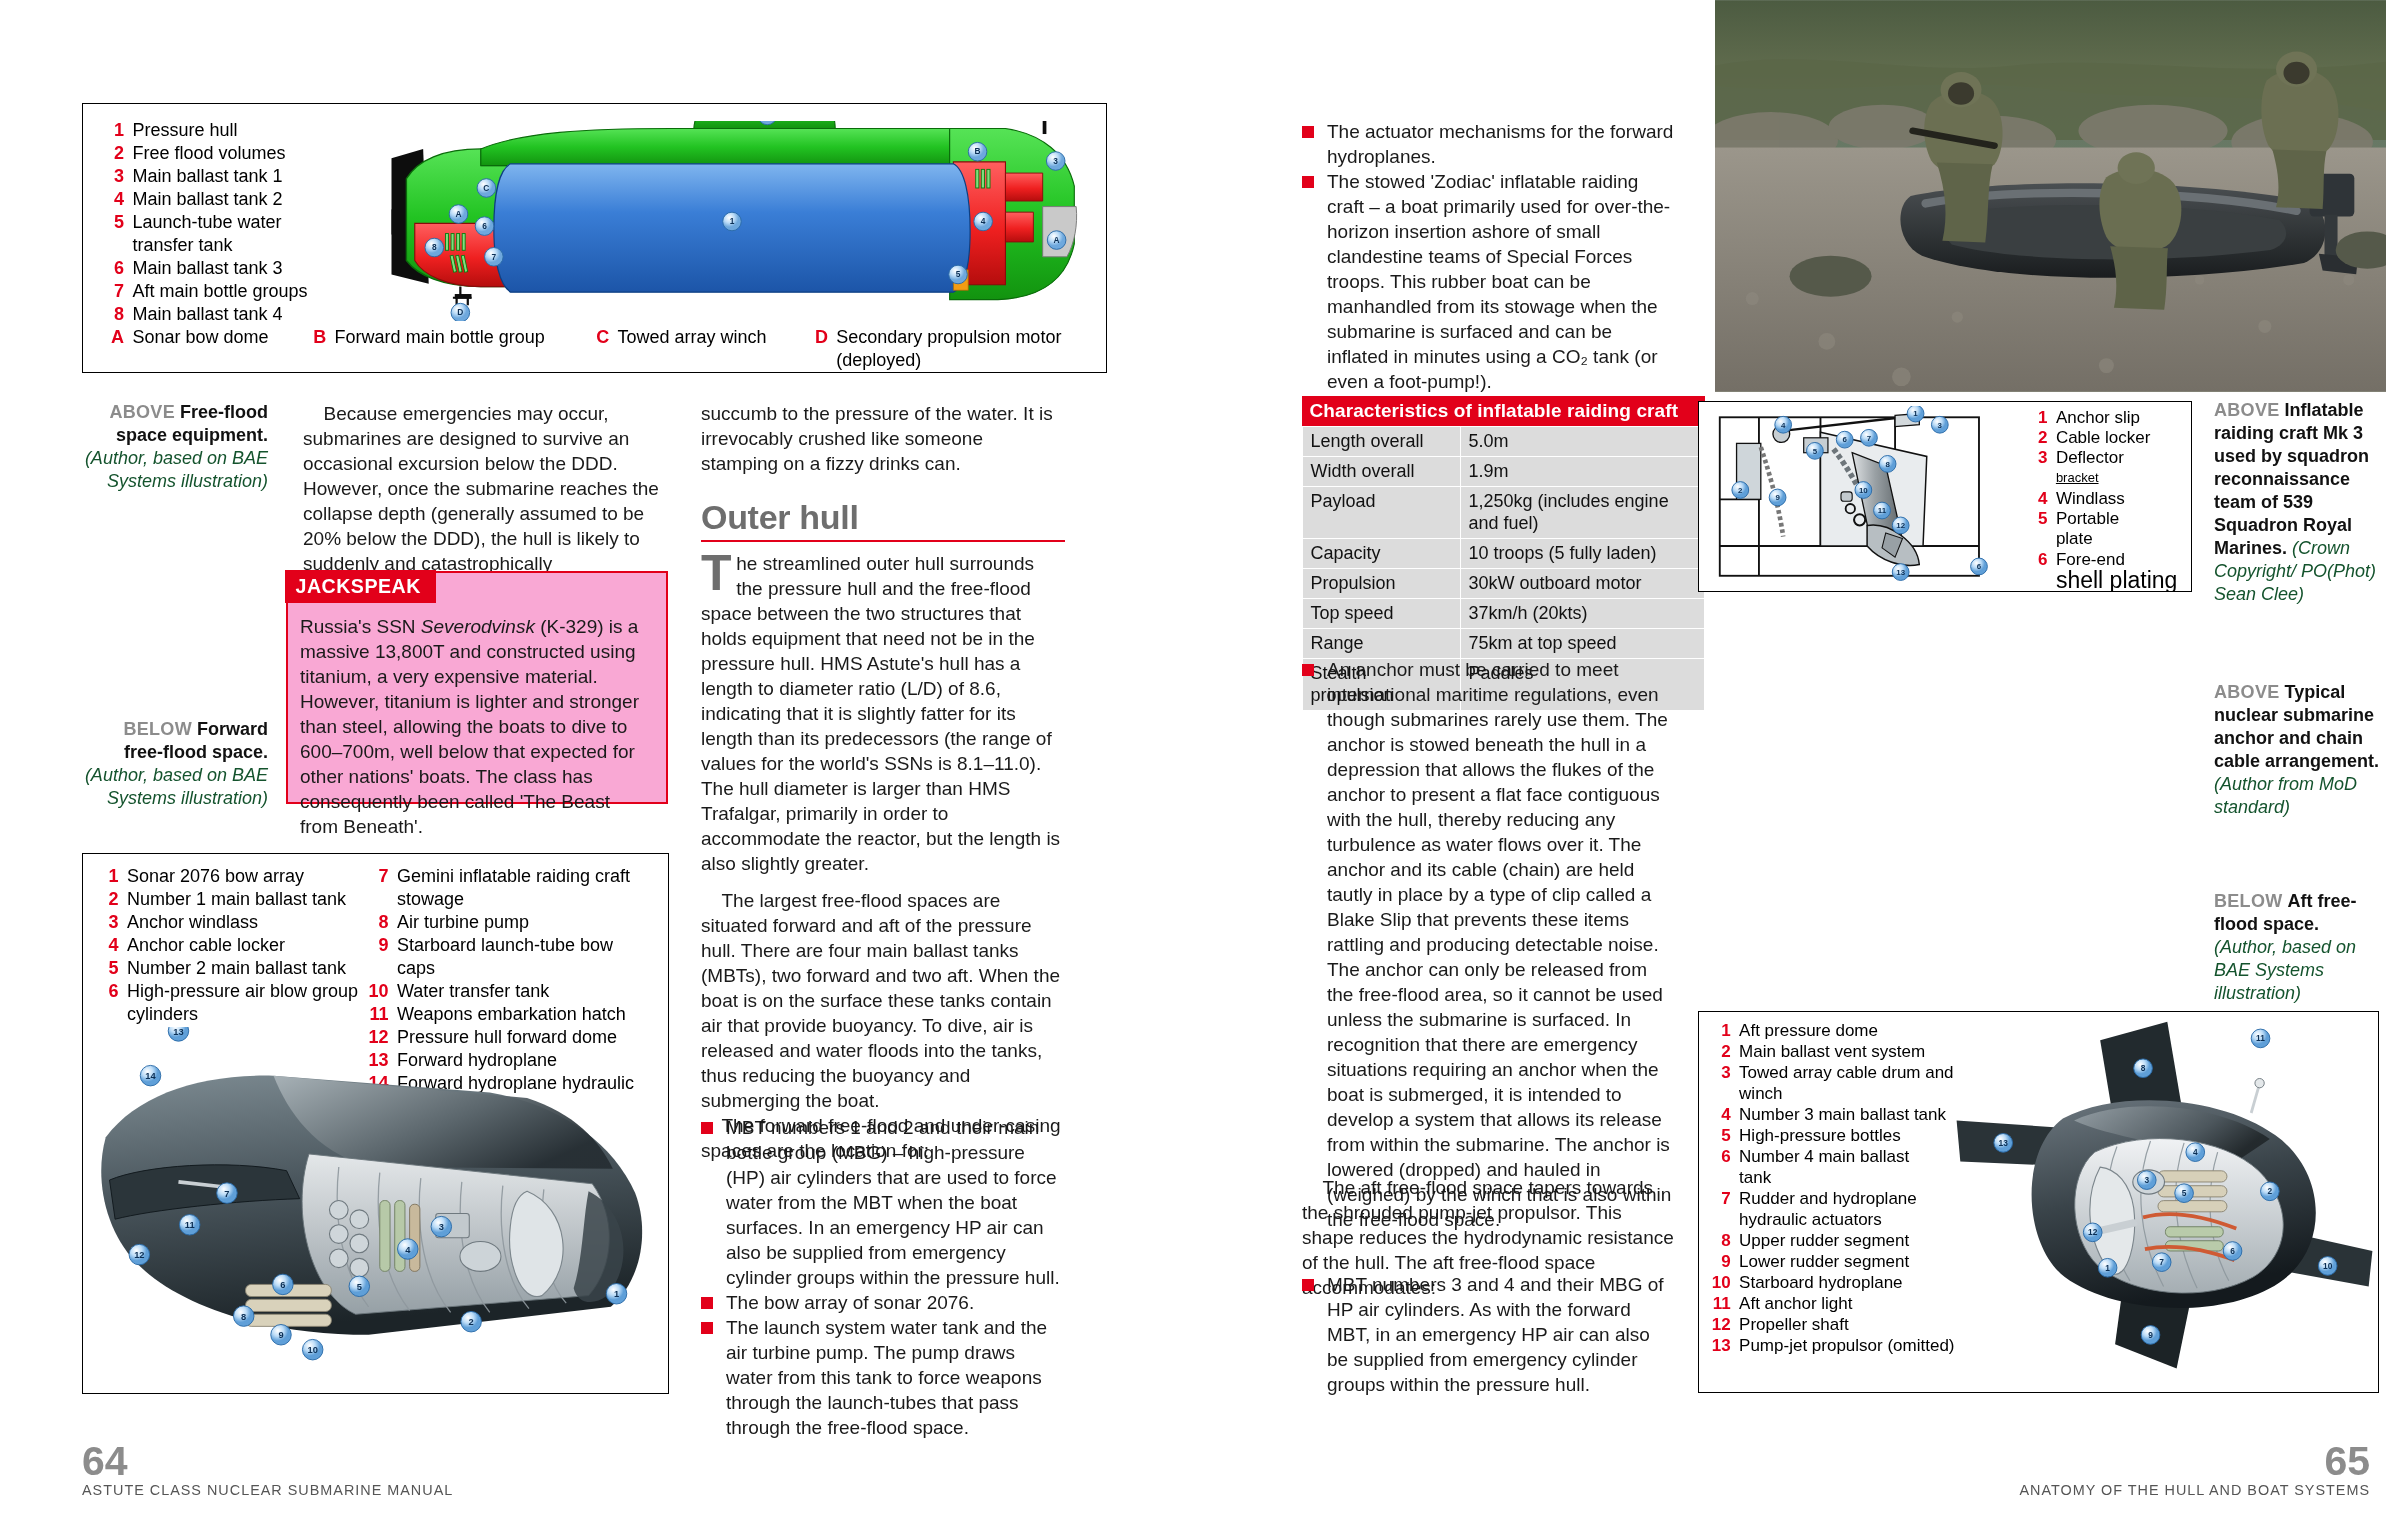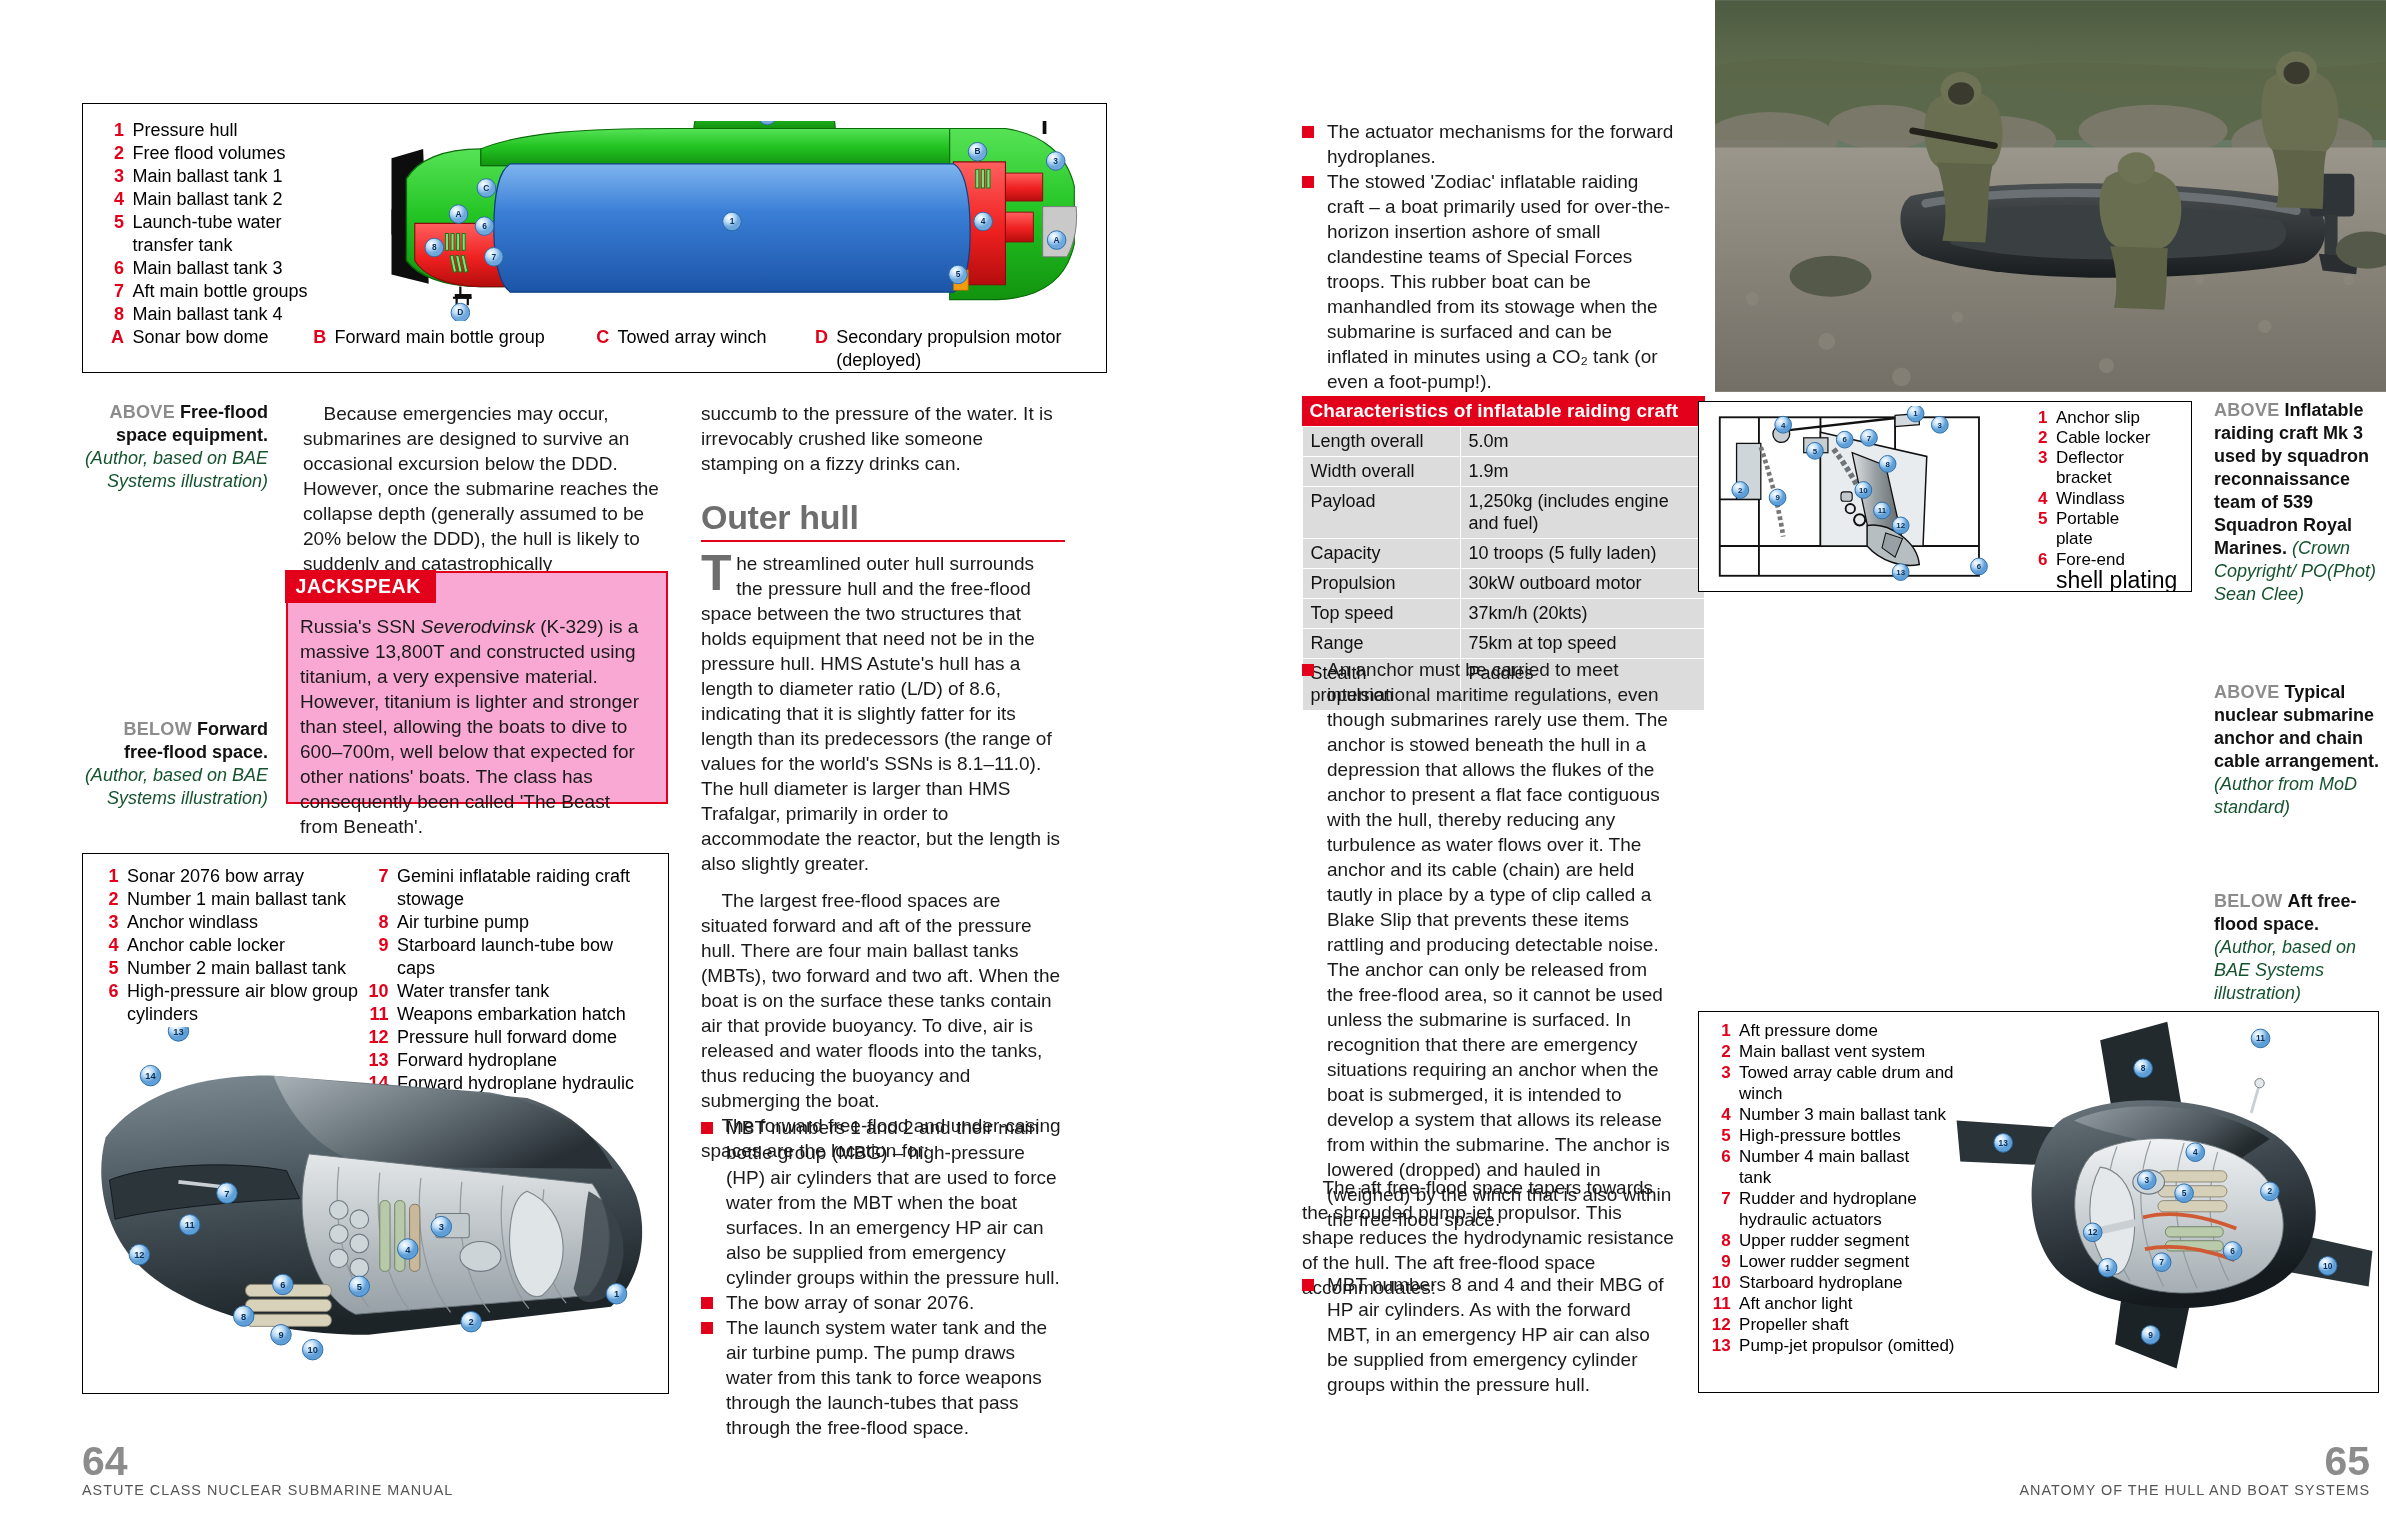--- a/index.html
+++ b/index.html
@@ -670,21 +670,21 @@
 
     <ul class="sqlist" style="position:absolute; left:16px; top:657px; width:373px;">
       <li>An anchor must be carried to meet international maritime regulations, even though submarines rarely use them. The anchor is stowed beneath the hull in a depression that allows the flukes of the anchor to present a flat face contiguous with the hull, thereby reducing any turbulence as water flows over it. The anchor and its cable (chain) are held tautly in place by a type of clip called a Blake Slip that prevents these items rattling and producing detectable noise. The anchor can only be released from the free-flood area, so it cannot be used unless the submarine is surfaced. In recognition that there are emergency situations requiring an anchor when the boat is submerged, it is intended to develop a system that allows its release from within the submarine. The anchor is lowered (dropped) and hauled in (weighed) by the winch that is also within the free-flood space.</li>
     </ul>
 
     <div class="body-text" style="position:absolute; left:16px; top:1175px; width:373px; text-indent:20.5px;">
       <span>The aft free-flood space tapers towards the shrouded pump-jet propulsor. This shape reduces the hydrodynamic resistance of the hull. The aft free-flood space accommodates:</span>
     </div>
 
     <ul class="sqlist" style="position:absolute; left:16px; top:1272px; width:373px;">
-      <li>MBT numbers 8 and 4 and their MBG of HP air cylinders. As with the forward MBT, in an emergency HP air can also be supplied from emergency cylinder groups within the pressure hull.</li>
+      <li>MBT numbers 3 and 4 and their MBG of HP air cylinders. As with the forward MBT, in an emergency HP air can also be supplied from emergency cylinder groups within the pressure hull.</li>
     </ul>
 
     <div class="figbox" style="left:412px; top:401px; width:494px; height:191px;">
 
       <div class="illus" style="left:3.7px; top:3.7px; width:317px; height:182px;">
         <svg width="317" height="182" viewBox="0 0 340 195">
           <defs>
             <linearGradient id="hawse" x1="0" y1="0" x2="1" y2="0">
               <stop offset="0%" stop-color="#dfe2e4"></stop>
                 <stop offset="45%" stop-color="#9aa1a5"></stop>
@@ -799,21 +799,21 @@
             <span class="lbl">Anchor slip</span>
           </div>
         <div class="legend-row" style="font-size:17px;line-height:20.3px;">
             <span class="num">2</span>
             <span class="lbl">Cable locker</span>
           </div>
         <div class="legend-row" style="font-size:17px;line-height:20.3px;">
             <span class="num">3</span>
             <span class="lbl">Deflector</span>
           </div>
-        <div class="legend-row sub" style="font-size:17px;line-height:20.3px;">
+        <div class="legend-row sub" style="font-size:13px;line-height:20.3px;text-decoration:underline;">
             <span class="num">3</span>
             <span class="lbl">bracket</span>
           </div>
         <div class="legend-row" style="font-size:17px;line-height:20.3px;">
             <span class="num">4</span>
             <span class="lbl">Windlass</span>
           </div>
         <div class="legend-row" style="font-size:17px;line-height:20.3px;">
             <span class="num">5</span>
             <span class="lbl">Portable</span>

